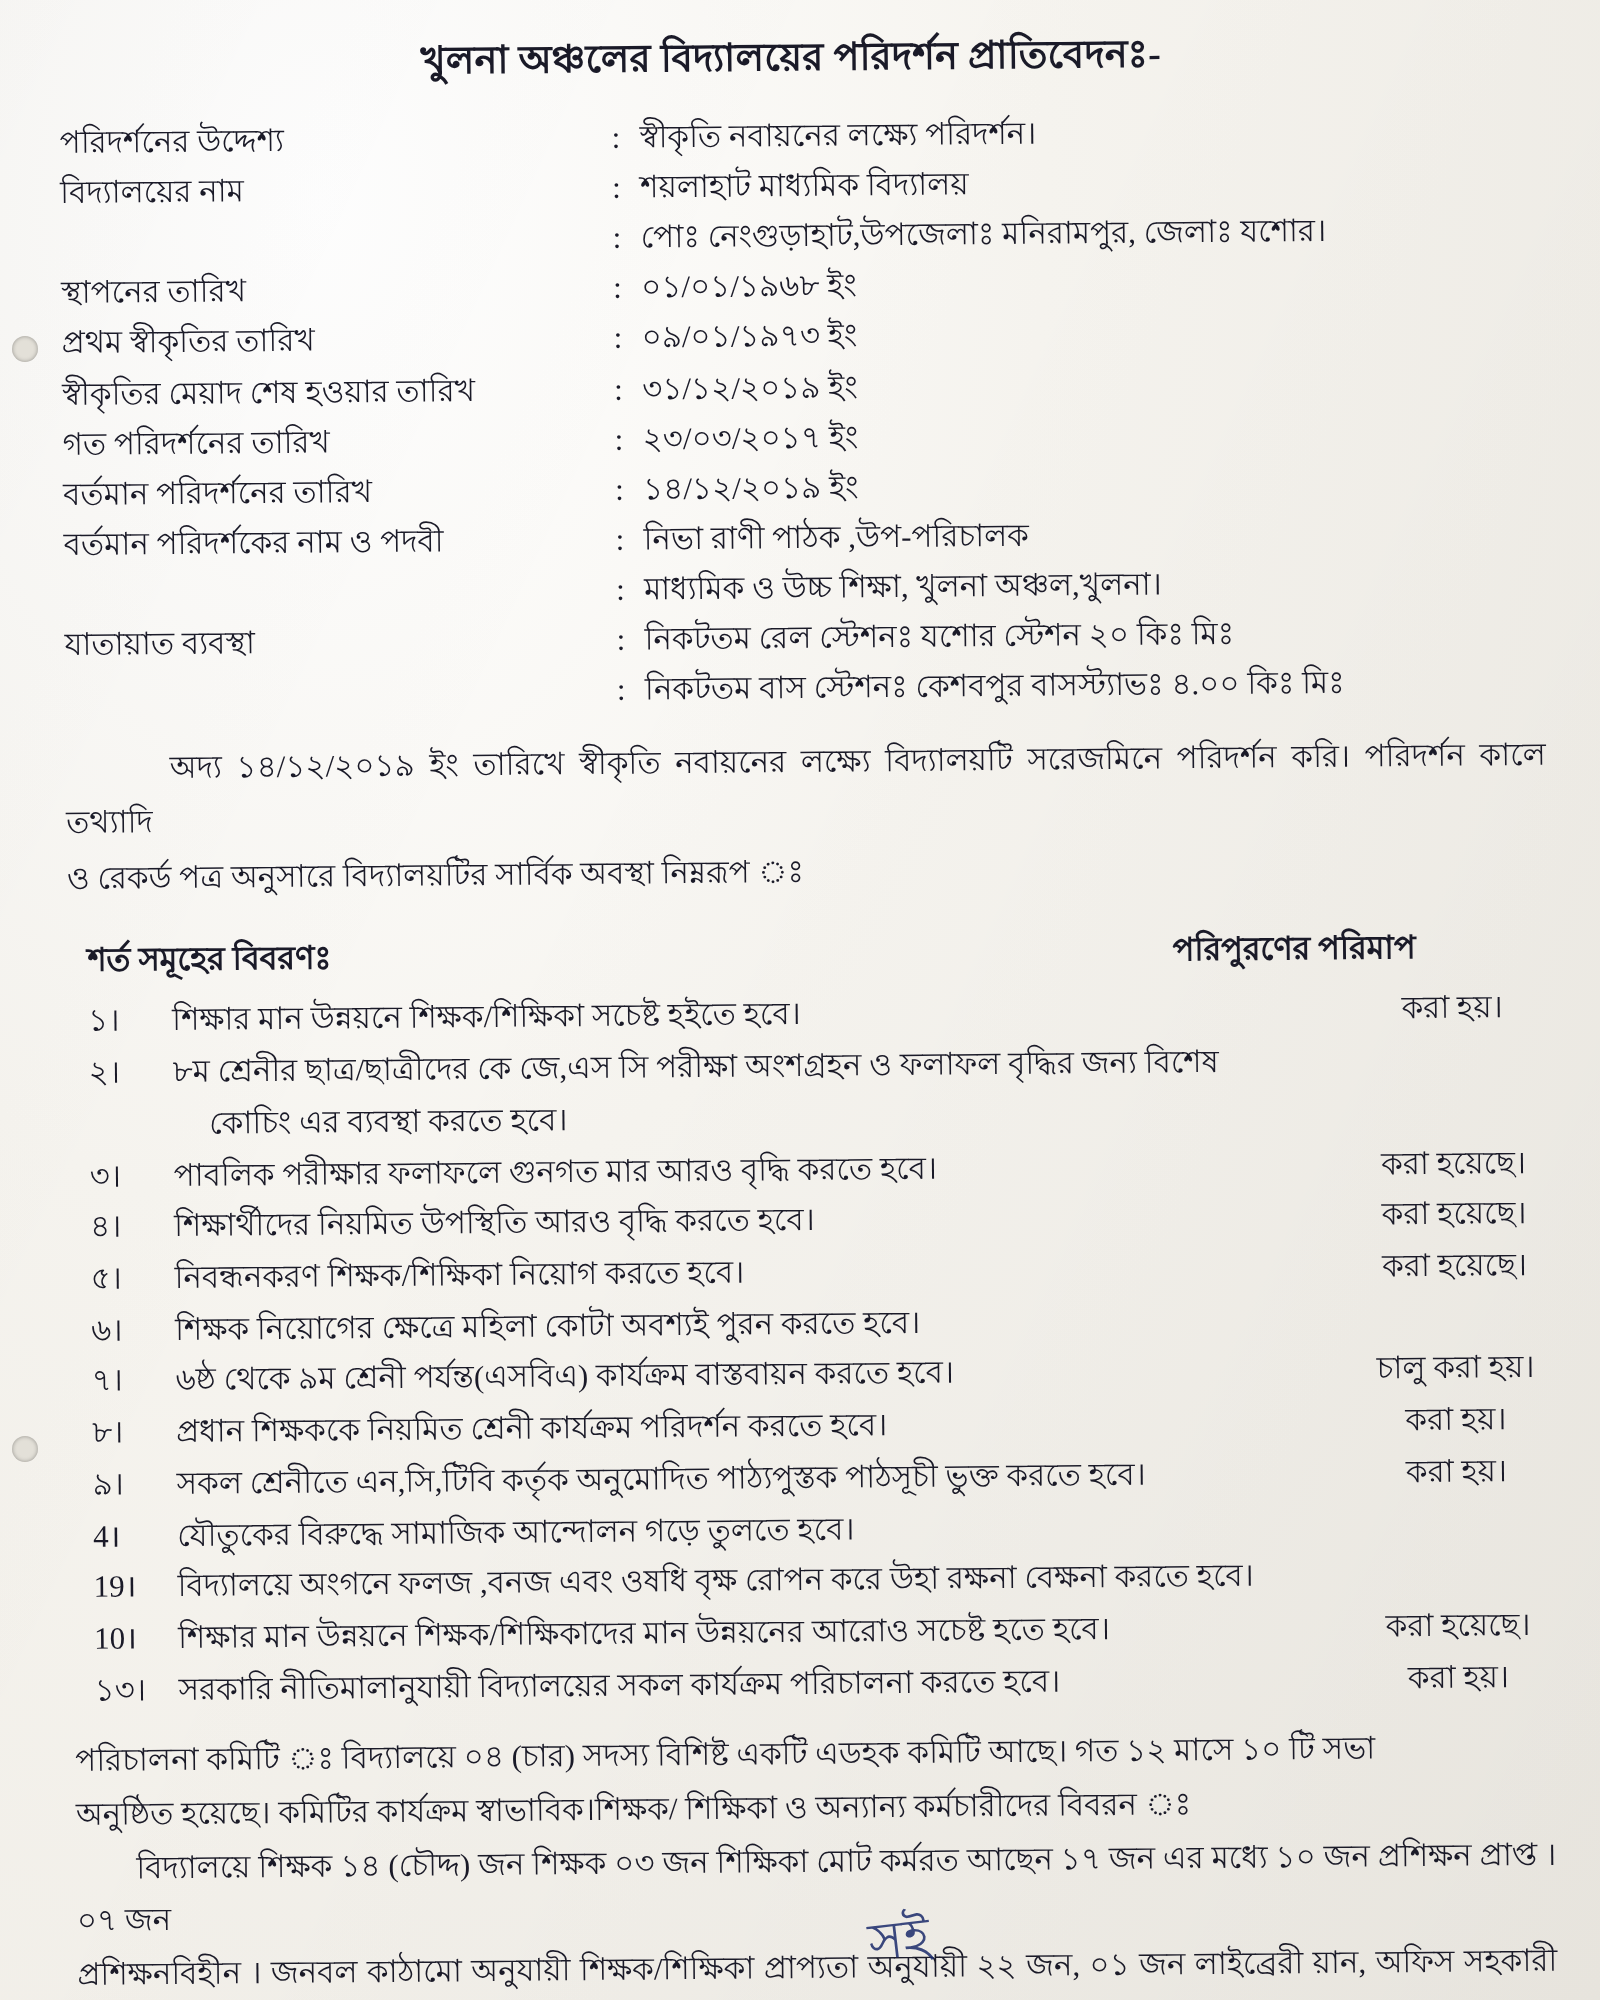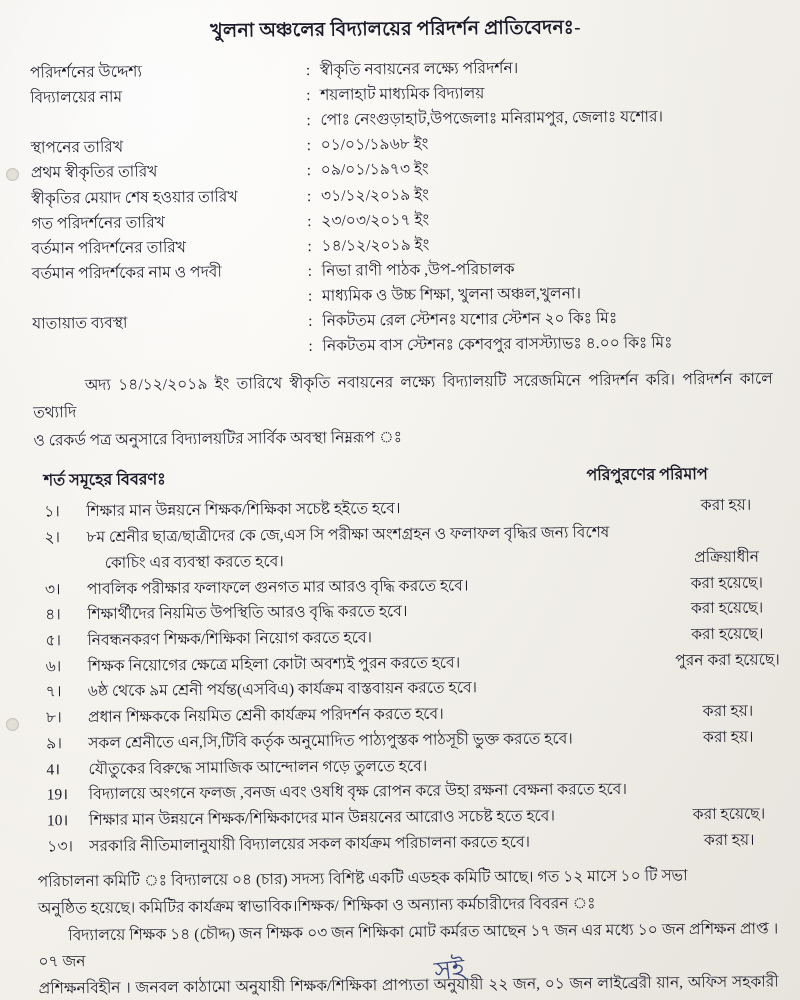--- a/index.html
+++ b/index.html
@@ -232,45 +232,44 @@
       <div class="cond-result">করা হয়।</div>
     </div>
     <div class="cond-row">
       <div class="cond-num">২।</div>
       <div class="cond-text">৮ম শ্রেনীর ছাত্র/ছাত্রীদের কে জে,এস সি পরীক্ষা  অংশগ্রহন ও ফলাফল বৃদ্ধির জন্য বিশেষ</div>
       <div class="cond-result"></div>
     </div>
     <div class="cond-row sub">
       <div class="cond-num"></div>
       <div class="cond-text">কোচিং এর ব্যবস্থা করতে হবে।</div>
-      <div class="cond-result">প্রক্রিয়াধীন</div>
     </div>
     <div class="cond-row">
       <div class="cond-num">৩।</div>
       <div class="cond-text">পাবলিক পরীক্ষার ফলাফলে গুনগত মার আরও বৃদ্ধি করতে হবে।</div>
       <div class="cond-result">করা হয়েছে।</div>
     </div>
     <div class="cond-row">
       <div class="cond-num">৪।</div>
       <div class="cond-text">শিক্ষার্থীদের নিয়মিত উপস্থিতি আরও বৃদ্ধি করতে হবে।</div>
       <div class="cond-result">করা হয়েছে।</div>
     </div>
     <div class="cond-row">
       <div class="cond-num">৫।</div>
       <div class="cond-text">নিবন্ধনকরণ শিক্ষক/শিক্ষিকা নিয়োগ করতে হবে।</div>
       <div class="cond-result">করা হয়েছে।</div>
     </div>
     <div class="cond-row">
       <div class="cond-num">৬।</div>
       <div class="cond-text">শিক্ষক নিয়োগের ক্ষেত্রে মহিলা কোটা অবশ্যই পুরন করতে হবে।</div>
-      <div class="cond-result">পুরন করা হয়েছে।</div>
     </div>
     <div class="cond-row">
       <div class="cond-num">৭।</div>
       <div class="cond-text">৬ষ্ঠ থেকে ৯ম শ্রেনী পর্যন্ত(এসবিএ) কার্যক্রম বাস্তবায়ন করতে হবে।</div>
+      <div class="cond-result">চালু করা হয়।</div>
     </div>
     <div class="cond-row">
       <div class="cond-num">৮।</div>
       <div class="cond-text">প্রধান শিক্ষককে নিয়মিত শ্রেনী কার্যক্রম পরিদর্শন করতে হবে।</div>
       <div class="cond-result">করা হয়।</div>
     </div>
     <div class="cond-row">
       <div class="cond-num">৯।</div>
       <div class="cond-text">সকল শ্রেনীতে এন,সি,টিবি কর্তৃক অনুমোদিত পাঠ্যপুস্তক পাঠসূচী ভুক্ত করতে হবে।</div>
       <div class="cond-result">করা হয়।</div>

